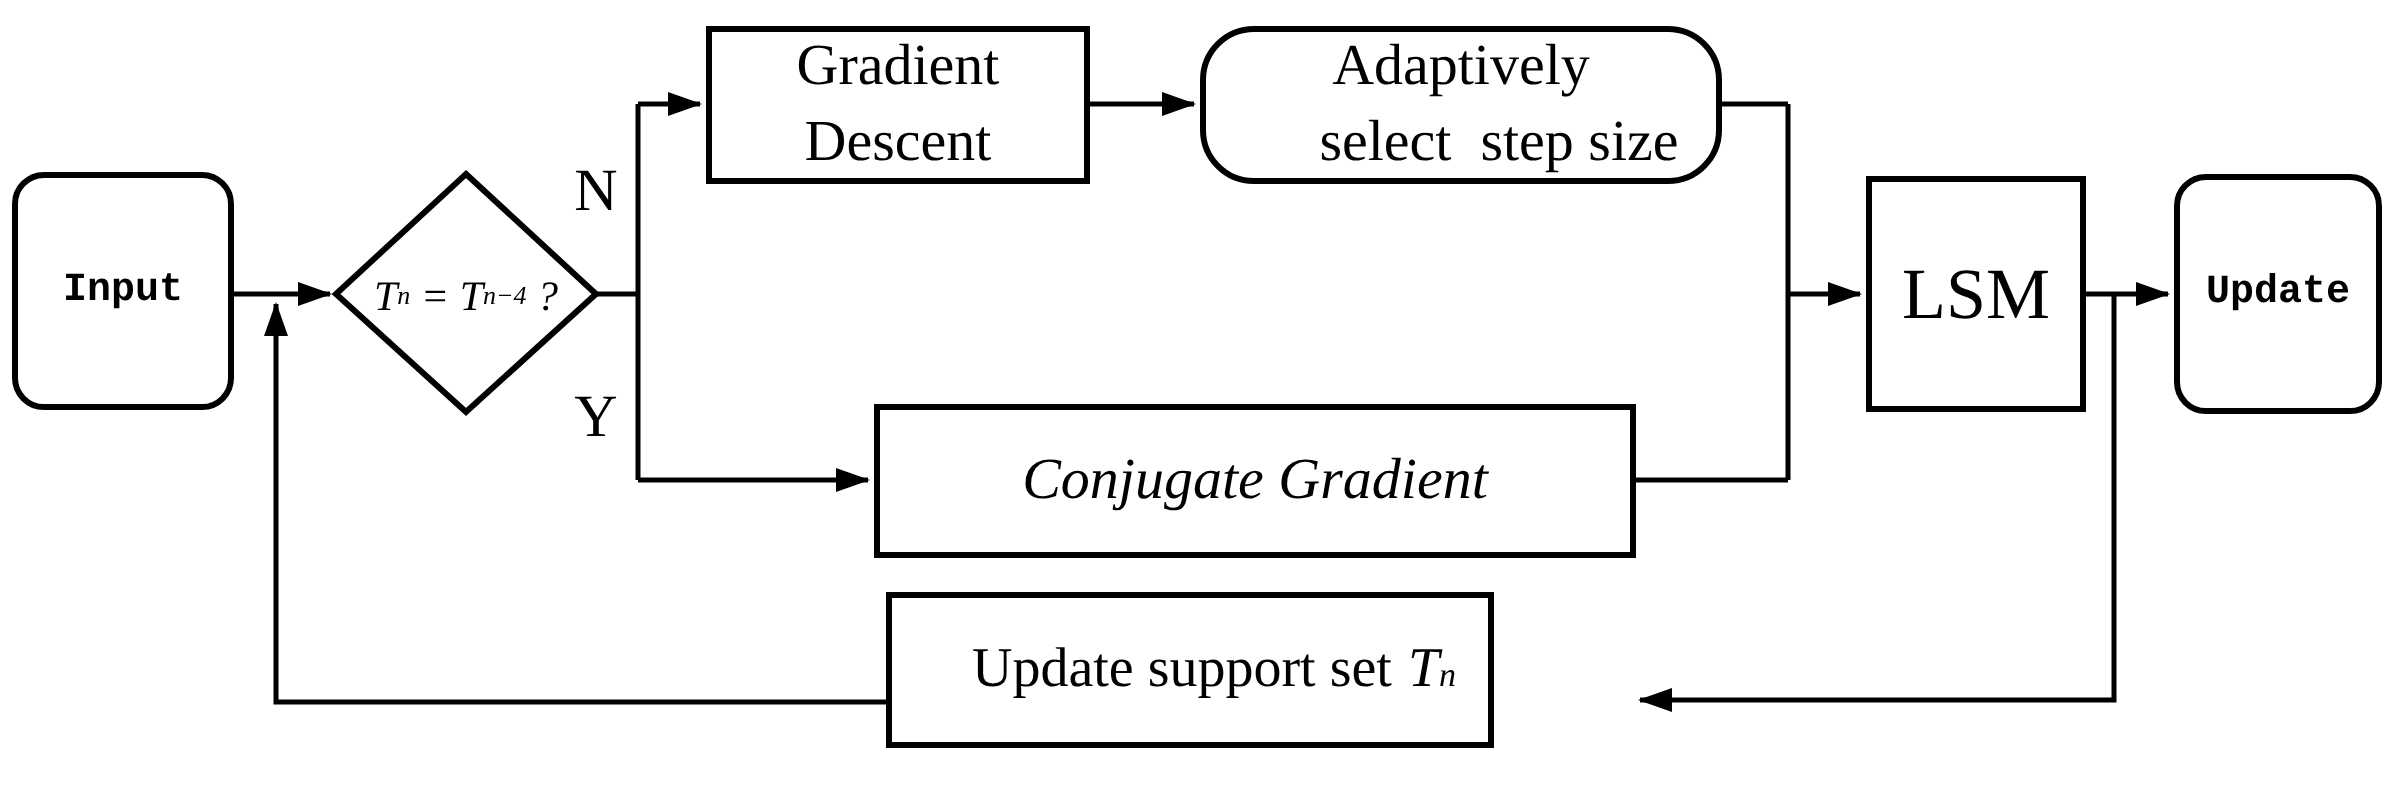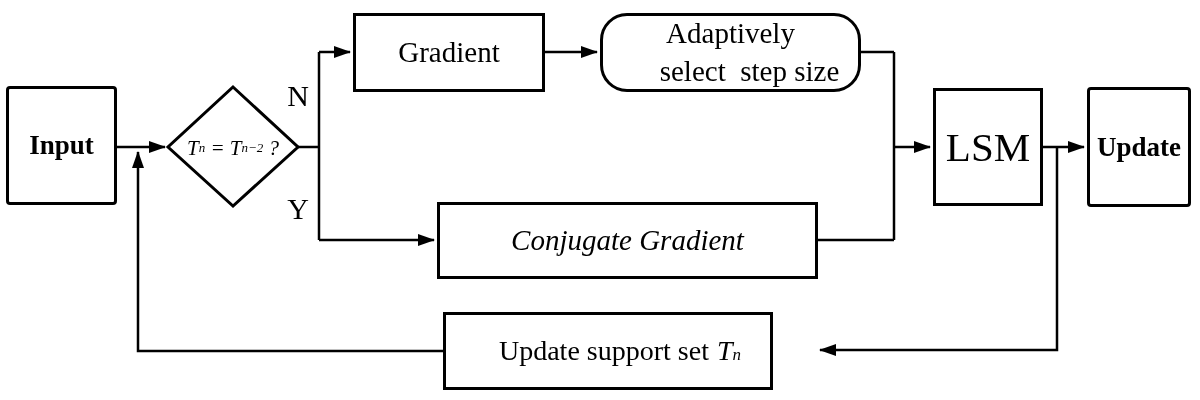--- a/index.html
+++ b/index.html
@@ -28,29 +28,30 @@
     background: #ffffff;
     border: 3px solid #000000;
     display: flex;
     flex-direction: column;
     align-items: center;
     justify-content: center;
     text-align: left;
     line-height: 1.28;
   }
   .rounded {
-    border-radius: 4px;
+    border-radius: 16px;
     font-weight: bold;
-    font-size: 27px;
+    font-size: 20px;
+    font-family: Liberation Mono, monospace;
   }
   .process {
     font-size: 29px;
   }
   .lsm-box {
-    font-size: 41px;
+    font-size: 36px;
   }
   .branch-label {
     position: absolute;
     font-size: 30px;
     width: 34px;
     text-align: center;
     line-height: 1;
   }
   .decision-text {
     position: absolute;
@@ -128,48 +129,49 @@
     <path d="M1057,147 V350 H820" stroke="#000000" stroke-width="2.5" fill="none" marker-end="url(#arrow)"></path>
 
     <polygon points="233,87 298,147 233,206 168,147" fill="#ffffff" stroke="#000000" stroke-width="3"></polygon>
   </svg>
 
   <div class="node rounded" style="left:6px; top:86px; width:111px; height:119px;">
     <span>Input</span>
   </div>
 
   <div class="decision-text">
-    <span>T</span><span class="sub">n</span><span> = </span><span>T</span><span class="sub">n−2</span><span> ?</span>
+    <span>T</span><span class="sub">n</span><span> = </span><span>T</span><span class="sub">n−4</span><span> ?</span>
   </div>
 
   <div class="branch-label" style="left:281px; top:81px;">N</div>
   <div class="branch-label" style="left:281px; top:194px;">Y</div>
 
   <div class="node process" style="left:353px; top:13px; width:192px; height:79px;">
     <span>Gradient</span>
+    <span>Descent</span>
   </div>
 
   <div class="node process" style="left:600px; top:13px; width:261px; height:79px;border-radius:27px;">
     <span>Adaptively</span>
     <span class="keep-spaces">select  step size</span>
   </div>
 
   <div class="node process" style="left:437px; top:202px; width:381px; height:77px;font-style:italic;">
     <span>Conjugate Gradient</span>
   </div>
 
   <div class="node lsm-box" style="left:933px; top:88px; width:110px; height:118px;">
     <span>LSM</span>
   </div>
 
   <div class="node rounded" style="left:1087px; top:87px; width:104px; height:120px;">
     <span>Update</span>
   </div>
 
-  <div class="node" style="left:443px; top:312px; width:330px; height:78px;padding-left:24px;">
+  <div class="node" style="left:443px; top:296px; width:304px; height:78px;padding-left:24px;">
     <span class="update-text">
       <span>Update support set</span>
         <span class="math-var">T</span>
         <span class="sub-lg">n</span>
     </span>
   </div>
 
 </div>
 
 </body></html>

